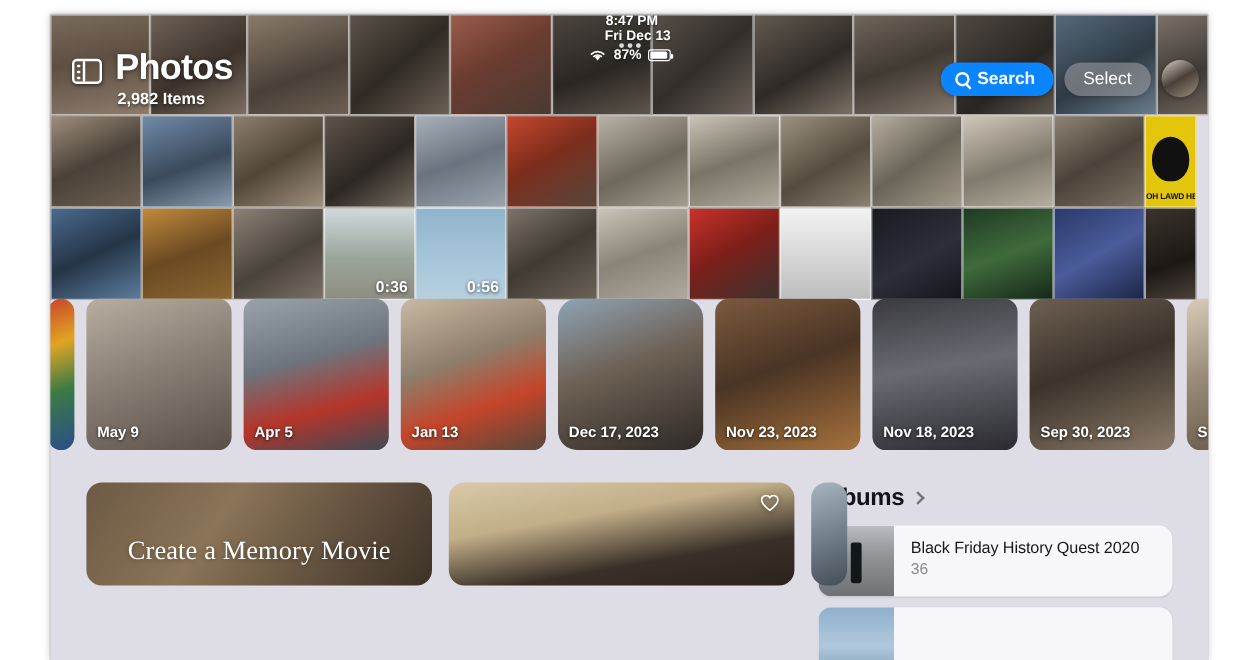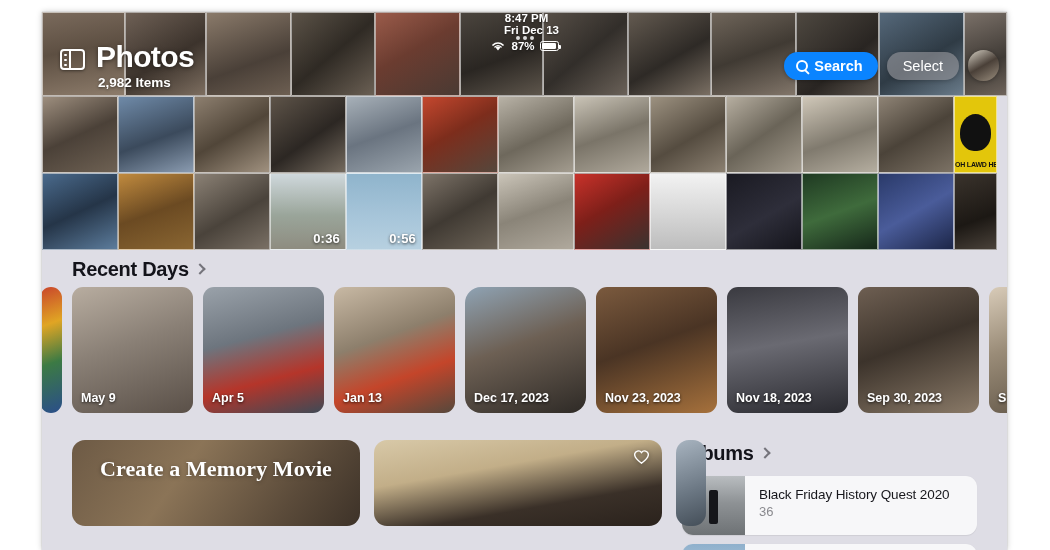--- a/index.html
+++ b/index.html
@@ -190,22 +190,22 @@
   .mem-card{
     position:relative; width:288px; height:86px;
     border-radius:13px; overflow:hidden; flex:none;
   }
   .mem-create{
     background:linear-gradient(125deg,#6d5a45 0%,#8b7457 38%,#5b4b3a 75%,#3d3228 100%);
     display:flex; align-items:flex-start; justify-content:center;
   }
   .mem-create span{
     color:#fff; font-family:"Liberation Serif", serif;
-    font-size:22px; font-weight:bold; line-height:26px;
-    text-align:center; margin-top:16px; letter-spacing:0.1px;
+    font-size:22px; font-weight:normal; line-height:26px;
+    text-align:center; margin-top:44px; letter-spacing:0.1px;
     text-shadow:0 1px 4px rgba(0,0,0,0.35);
   }
   .mem-photo{
     background-size:cover; background-position:center top;
   }
   .heart{
     position:absolute; right:13px; top:10px;
     width:15px; height:14px;
     filter:drop-shadow(0 1px 2px rgba(0,0,0,0.4));
   }
@@ -328,24 +328,20 @@
       </div>
       <div class="btn-select">
         <span>Select</span>
       </div>
       <div class="avatar" style="background:linear-gradient(150deg,#d8d2c6 0%,#4a4038 50%,#9a8e7e 100%)"></div>
     </div>
   </div>
 
   <div id="content">
 
-    <div id="recent-head" class="section-head">
-      <span class="sec-title">Recent Days</span>
-      <span class="chev"></span>
-    </div>
     <div id="recent-strip">
         <div class="rd-card partial-left" style="background: linear-gradient(160deg, rgb(201, 69, 43) 0%, rgb(224, 165, 36) 30%, rgb(60, 122, 68) 60%, rgb(42, 78, 138) 100%) 0% 0% / cover;"></div>
         <div class="rd-card" style="background: linear-gradient(160deg, rgb(184, 173, 160) 0%, rgb(138, 128, 118) 45%, rgb(90, 80, 72) 100%) 0% 0% / cover;">
           <span class="rd-label">May 9</span>
         </div>
         <div class="rd-card" style="background: linear-gradient(165deg, rgb(154, 162, 170) 0%, rgb(109, 117, 126) 40%, rgb(181, 53, 42) 70%, rgb(62, 74, 86) 100%) 0% 0% / cover;">
           <span class="rd-label">Apr 5</span>
         </div>
         <div class="rd-card" style="background: linear-gradient(160deg, rgb(200, 185, 164) 0%, rgb(141, 127, 108) 40%, rgb(196, 69, 42) 68%, rgb(85, 72, 60) 100%) 0% 0% / cover;">
           <span class="rd-label">Jan 13</span>

